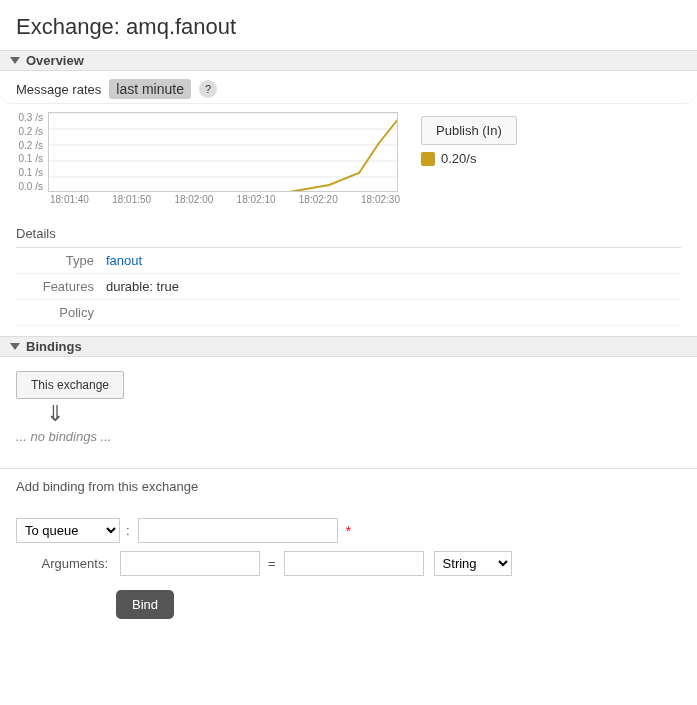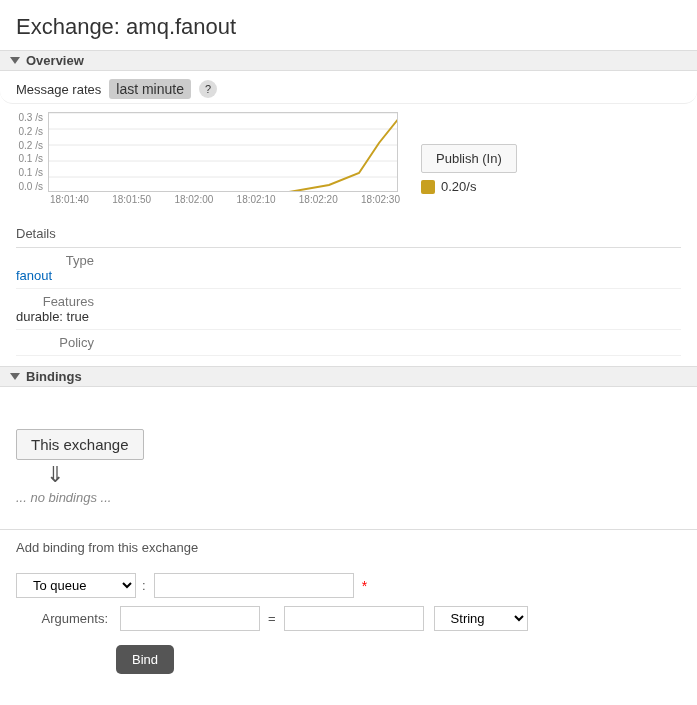--- a/index.html
+++ b/index.html
@@ -126,21 +126,20 @@
     .publish-btn {
       border: 1px solid #ccc;
       background: #f8f8f8;
       padding: 6px 14px;
       cursor: pointer;
       font-size: 13px;
       color: #333;
       border-radius: 2px;
       text-align: left;
       min-width: 80px;
-      margin-top: 28px;
     }
     .rate-display {
       display: flex;
       align-items: center;
       gap: 6px;
       font-size: 13px;
     }
     .rate-dot {
       width: 14px; height: 14px;
       background: #c8a020;
@@ -158,21 +157,20 @@
       margin-bottom: 6px;
     }
     .details-table {
       border-top: 1px solid #ddd;
       width: 100%;
     }
     .details-row {
       display: flex;
       border-bottom: 1px solid #f0f0f0;
       padding: 5px 0;
-      flex-direction: column;
     }
     .details-key {
       width: 90px;
       text-align: right;
       color: #777;
       padding-right: 12px;
       font-size: 13px;
     }
     .details-val {
       color: #06b;
@@ -181,26 +179,25 @@
     .details-val.plain { color: #333; }
 
     
     .bindings-content {
       padding: 14px 16px;
     }
     .this-exchange-btn {
       border: 1px solid #bbb;
       background: #f5f5f5;
       padding: 6px 14px;
-      font-size: 15px;
+      font-size: 12px;
       cursor: pointer;
       border-radius: 2px;
       color: #333;
       display: inline-block;
-      margin-top: 28px;
     }
     .arrow-down {
       font-size: 22px;
       color: #555;
       margin: 4px 0 4px 30px;
       display: block;
       line-height: 1;
     }
     .no-bindings {
       color: #888;
@@ -212,21 +209,21 @@
 
     
     .add-binding-section {
       padding: 10px 16px 16px 16px;
       border-top: 1px solid #ddd;
       margin-top: 10px;
     }
     .add-binding-title {
       font-size: 13px;
       color: #555;
-      margin-bottom: 18px;
+      margin-bottom: 24px;
     }
     .form-row {
       display: flex;
       align-items: center;
       margin-bottom: 8px;
       gap: 4px;
     }
     .form-label {
       width: 100px;
       text-align: right;
@@ -236,21 +233,21 @@
     }
     .form-input {
       border: 1px solid #ccc;
       padding: 4px 6px;
       font-size: 13px;
       width: 200px;
       outline: none;
     }
     .form-select {
       border: 1px solid #ccc;
-      padding: 3px 12px;
+      padding: 3px 4px;
       font-size: 13px;
       background: #fff;
       cursor: pointer;
     }
     .required-star {
       color: red;
       margin-left: 4px;
       font-size: 14px;
     }
     .equals-sign {

